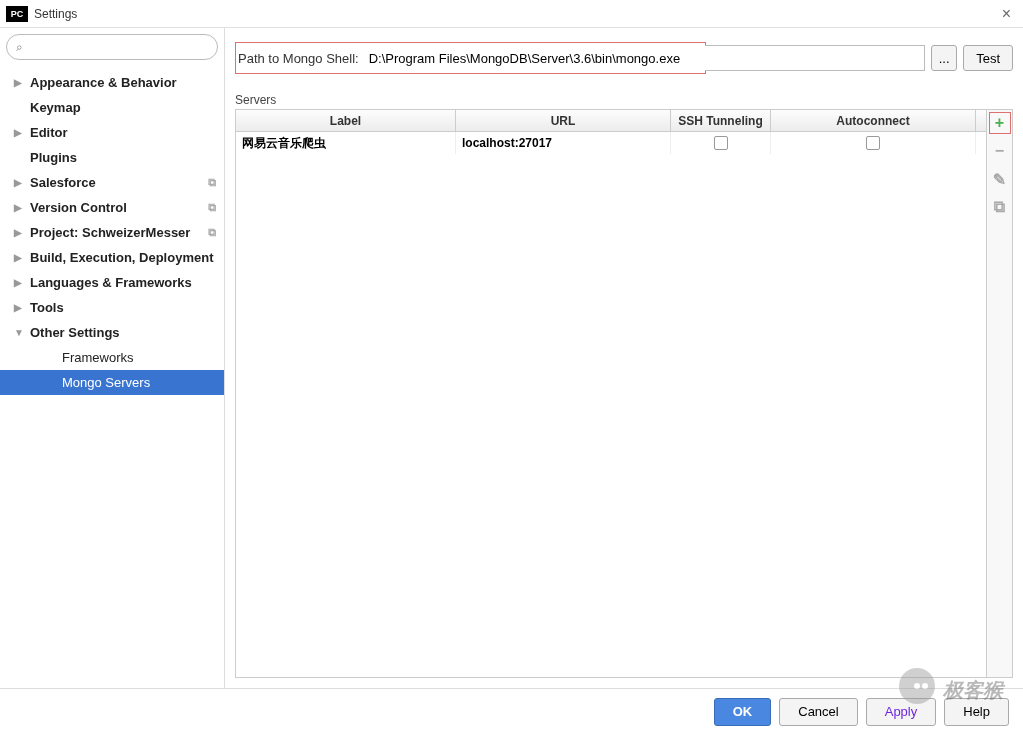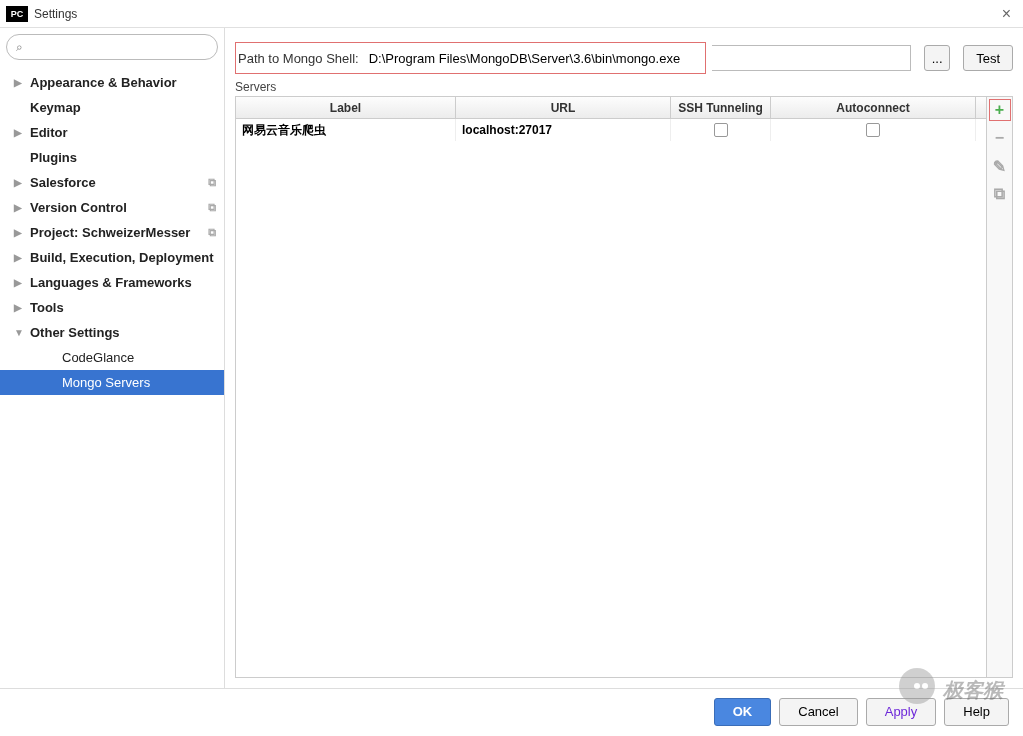--- a/index.html
+++ b/index.html
@@ -17,21 +17,21 @@
 .tree { flex: 1; overflow-y: auto; padding-top: 4px; }
 .tree-item { display: flex; align-items: center; height: 25px; padding-left: 14px; font-size: 13px; color: #222; cursor: pointer; position: relative; }
 .tree-item.bold { font-weight: bold; }
 .tree-item .arrow { width: 12px; color: #999; font-size: 10px; margin-right: 4px; }
 .tree-item.child { padding-left: 46px; }
 .tree-item.selected { background: #3874d0; color: #fff; }
 .tree-item .copy-icon { position: absolute; right: 8px; color: #aaa; font-size: 11px; }
 .content { flex: 1; padding: 14px 10px 10px 10px; display: flex; flex-direction: column; }
 .breadcrumb { font-size: 14px; margin-bottom: 12px; padding-left: 2px; font-weight: bold; }
 .breadcrumb .sep { color: #888; margin: 0 4px; font-weight: normal; }
-.path-row { display: flex; align-items: center; gap: 13px; margin-bottom: 6px; }
+.path-row { display: flex; align-items: center; gap: 6px; margin-bottom: 19px; }
 .path-label-wrap { border: 1px solid #e07070; padding: 2px; display: flex; align-items: center; }
 .path-label { font-size: 13px; color: #333; white-space: nowrap; padding-right: 4px; }
 .path-input { flex: 1; height: 26px; border: 1px solid #bbb; font-size: 13px; padding: 0 6px; }
 .browse-btn { width: 26px; height: 26px; border: 1px solid #aaa; background: #f4f4f4; border-radius: 3px; font-size: 13px; cursor: pointer; }
 .test-btn { height: 26px; padding: 0 12px; border: 1px solid #aaa; background: #f4f4f4; border-radius: 3px; font-size: 13px; cursor: pointer; }
 .servers-label { font-size: 12px; color: #444; margin-bottom: 2px; }
 .servers-area { display: flex; border: 1px solid #ccc; flex: 1; font-weight: bold; }
 .table-wrap { flex: 1; display: flex; flex-direction: column; }
 .table-head { display: flex; height: 22px; background: linear-gradient(#fdfdfd,#ececec); border-bottom: 1px solid #ccc; }
 .th { border-right: 1px solid #ccc; display: flex; align-items: center; justify-content: center; font-size: 12px; color: #333; }
@@ -120,21 +120,21 @@
         <div class="tree-item bold">
           <span class="arrow">▶</span>
           <span>Tools</span>
         </div>
         <div class="tree-item bold">
           <span class="arrow">▼</span>
           <span>Other Settings</span>
         </div>
         <div class="tree-item child">
           <span class="arrow"></span>
-          <span>CodeGlance</span>
+          <span>Frameworks</span>
         </div>
         <div class="tree-item child selected">
           <span class="arrow"></span>
           <span>Mongo Servers</span>
         </div>
       </div>
   </div>
 
   <div class="content">
 

